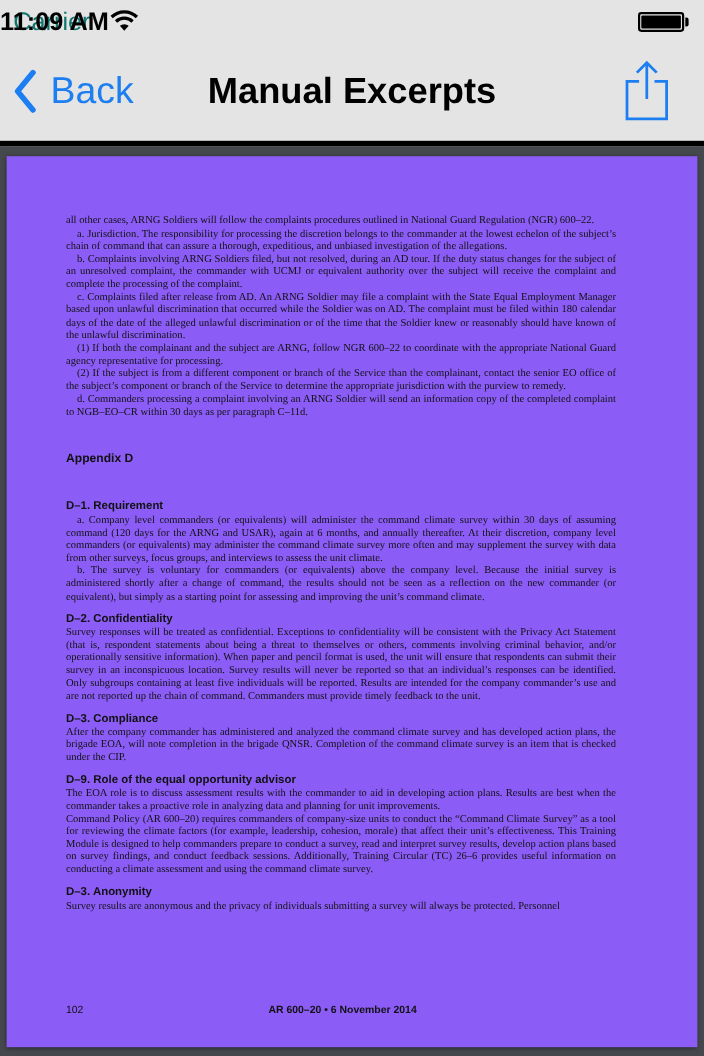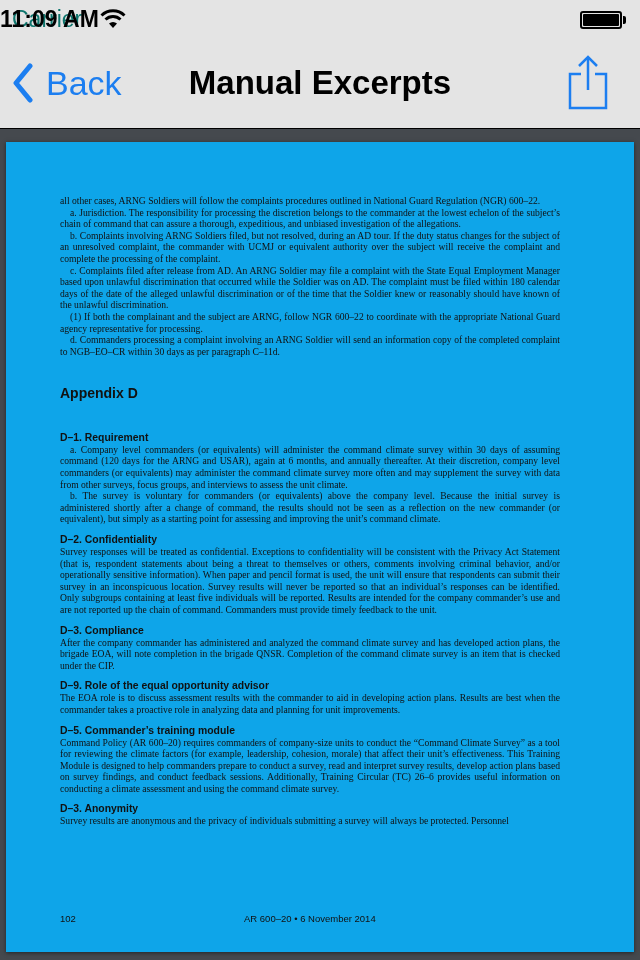--- a/index.html
+++ b/index.html
@@ -4,35 +4,35 @@
 <style>
   html, body { margin:0; padding:0; }
   body { width:640px; height:960px; overflow:hidden; background:#45494e; position:relative; font-family:"Liberation Sans", sans-serif; }
   .statusbar { position:absolute; left:0; top:0; width:640px; height:40px; background:#e4e4e4; }
   .carrier { position:absolute; left:12px; top:6px; font-size:23px; color:#0f766e; }
   .wifi { position:absolute; left:100px; top:9px; width:26px; height:20px; }
   .time { position:absolute; left:0; width:640px; top:6px; text-align:left; font-size:23px; font-weight:bold; color:#000; pointer-events:none; }
   .battery { position:absolute; left:580px; top:11px; width:42px; height:18px; border:2px solid #000; border-radius:3px; box-sizing:border-box; padding:1px; }
   .battery-fill { width:100%; height:100%; background:#000; border-radius:1px; }
   .battery-tip { position:absolute; left:623px; top:16px; width:3px; height:8px; background:#000; border-radius:0 2px 2px 0; }
-  .navbar { position:absolute; left:0; top:40px; width:640px; height:88px; background:#e4e4e4; border-bottom:1px solid #000000; }
+  .navbar { position:absolute; left:0; top:40px; width:640px; height:88px; background:#e4e4e4; border-bottom:5px solid #000000; }
   .back { position:absolute; left:12px; top:18px; height:50px; display:flex; align-items:center; color:#1c7ef0; font-size:34px; cursor:pointer; }
   .back svg { margin-right:12px; }
   .title { position:absolute; left:0; width:640px; top:24px; text-align:center; font-size:33px; font-weight:bold; color:#000; pointer-events:none; }
   .share { position:absolute; left:566px; top:14px; width:44px; height:56px; cursor:pointer; }
-  .page { position:absolute; left:6px; top:142px; width:628px; height:810px; background:#0ea5e9; box-shadow:0 1px 4px rgba(0,0,0,0.5); }
+  .page { position:absolute; left:6px; top:142px; width:628px; height:810px; background:#8b5cf6; box-shadow:0 1px 4px rgba(0,0,0,0.5); }
   .doc { position:absolute; left:54px; top:53px; width:500px; font-family:"Liberation Serif", serif; font-size:9.6px; line-height:11.6px; color:#111; text-align:justify; }
   .doc p { margin:0; }
   .doc .ind { text-indent:10px; }
-  .appx { font-family:"Liberation Sans", sans-serif; font-weight:bold; font-size:14px; line-height:12.5px; margin-top:30px; }
+  .appx { font-family:"Liberation Sans", sans-serif; font-weight:bold; font-size:11px; line-height:12.5px; margin-top:30px; }
   .sec { font-family:"Liberation Sans", sans-serif; font-weight:bold; font-size:10.4px; line-height:12px; margin-top:9px; }
   .sec.first { margin-top:32px; }
   .footer { position:absolute; top:771px; left:54px; width:500px; font-family:"Liberation Sans", sans-serif; font-size:9.5px; color:#111; }
   .footer .pn { position:absolute; left:0; }
-  .footer .fc { position:absolute; left:184px; }
+  .footer .fc { position:absolute; left:184px;font-weight:bold; }
 </style>
 </head>
 <body>
 
 <div class="statusbar">
   <span class="carrier">Carrier</span>
   <svg class="wifi" viewBox="0 0 26 20">
     <path d="M13 19 L9 14.5 A6 6 0 0 1 17 14.5 Z" fill="#000"></path>
     <path d="M5.5 10.5 A11 11 0 0 1 20.5 10.5" stroke="#000" stroke-width="3" fill="none"></path>
     <path d="M1.5 6.5 A16.5 16.5 0 0 1 24.5 6.5" stroke="#000" stroke-width="3" fill="none"></path>
@@ -59,40 +59,40 @@
   </svg>
 </div>
 
 <div class="page">
   <div class="doc">
     <p>all other cases, ARNG Soldiers will follow the complaints procedures outlined in National Guard Regulation (NGR) 600–22.</p>
     <p class="ind">a. Jurisdiction. The responsibility for processing the discretion belongs to the commander at the lowest echelon of the subject’s chain of command that can assure a thorough, expeditious, and unbiased investigation of the allegations.</p>
     <p class="ind">b. Complaints involving ARNG Soldiers filed, but not resolved, during an AD tour. If the duty status changes for the subject of an unresolved complaint, the commander with UCMJ or equivalent authority over the subject will receive the complaint and complete the processing of the complaint.</p>
     <p class="ind">c. Complaints filed after release from AD. An ARNG Soldier may file a complaint with the State Equal Employment Manager based upon unlawful discrimination that occurred while the Soldier was on AD. The complaint must be filed within 180 calendar days of the date of the alleged unlawful discrimination or of the time that the Soldier knew or reasonably should have known of the unlawful discrimination.</p>
     <p class="ind">(1) If both the complainant and the subject are ARNG, follow NGR 600–22 to coordinate with the appropriate National Guard agency representative for processing.</p>
+    <p class="ind">(2) If the subject is from a different component or branch of the Service than the complainant, contact the senior EO office of the subject’s component or branch of the Service to determine the appropriate jurisdiction with the purview to remedy.</p>
     <p class="ind">d. Commanders processing a complaint involving an ARNG Soldier will send an information copy of the completed complaint to NGB–EO–CR within 30 days as per paragraph C–11d.</p>
 
     <div class="appx">
       <div>Appendix D</div>
     </div>
 
     <div class="sec first">D–1. Requirement</div>
     <p class="ind">a. Company level commanders (or equivalents) will administer the command climate survey within 30 days of assuming command (120 days for the ARNG and USAR), again at 6 months, and annually thereafter. At their discretion, company level commanders (or equivalents) may administer the command climate survey more often and may supplement the survey with data from other surveys, focus groups, and interviews to assess the unit climate.</p>
     <p class="ind">b. The survey is voluntary for commanders (or equivalents) above the company level. Because the initial survey is administered shortly after a change of command, the results should not be seen as a reflection on the new commander (or equivalent), but simply as a starting point for assessing and improving the unit’s command climate.</p>
 
     <div class="sec">D–2. Confidentiality</div>
     <p>Survey responses will be treated as confidential. Exceptions to confidentiality will be consistent with the Privacy Act Statement (that is, respondent statements about being a threat to themselves or others, comments involving criminal behavior, and/or operationally sensitive information). When paper and pencil format is used, the unit will ensure that respondents can submit their survey in an inconspicuous location. Survey results will never be reported so that an individual’s responses can be identified. Only subgroups containing at least five individuals will be reported. Results are intended for the company commander’s use and are not reported up the chain of command. Commanders must provide timely feedback to the unit.</p>
 
     <div class="sec">D–3. Compliance</div>
     <p>After the company commander has administered and analyzed the command climate survey and has developed action plans, the brigade EOA, will note completion in the brigade QNSR. Completion of the command climate survey is an item that is checked under the CIP.</p>
 
     <div class="sec">D–9. Role of the equal opportunity advisor</div>
     <p>The EOA role is to discuss assessment results with the commander to aid in developing action plans. Results are best when the commander takes a proactive role in analyzing data and planning for unit improvements.</p>
 
-    <div class="sec">D–5. Commander’s training module</div>
     <p>Command Policy (AR 600–20) requires commanders of company-size units to conduct the “Command Climate Survey” as a tool for reviewing the climate factors (for example, leadership, cohesion, morale) that affect their unit’s effectiveness. This Training Module is designed to help commanders prepare to conduct a survey, read and interpret survey results, develop action plans based on survey findings, and conduct feedback sessions. Additionally, Training Circular (TC) 26–6 provides useful information on conducting a climate assessment and using the command climate survey.</p>
 
     <div class="sec">D–3. Anonymity</div>
     <p>Survey results are anonymous and the privacy of individuals submitting a survey will always be protected. Personnel</p>
   </div>
 
   <div class="footer">
     <span class="pn">102</span>
     <span class="fc">AR 600–20 • 6 November 2014</span>
   </div>

